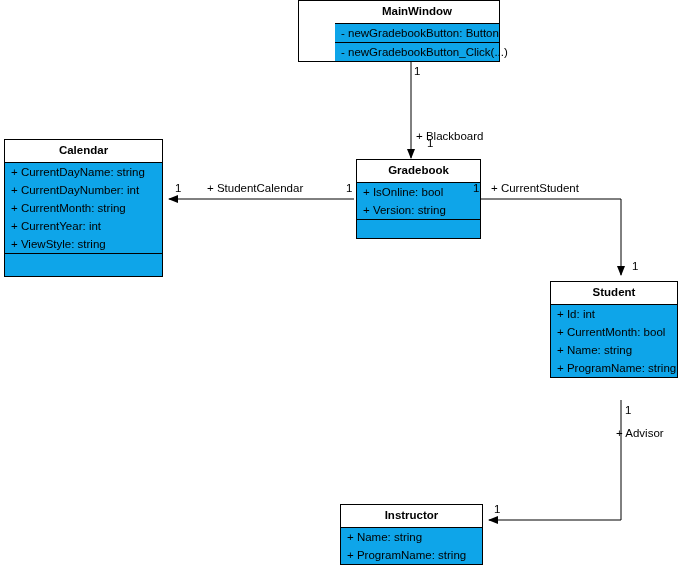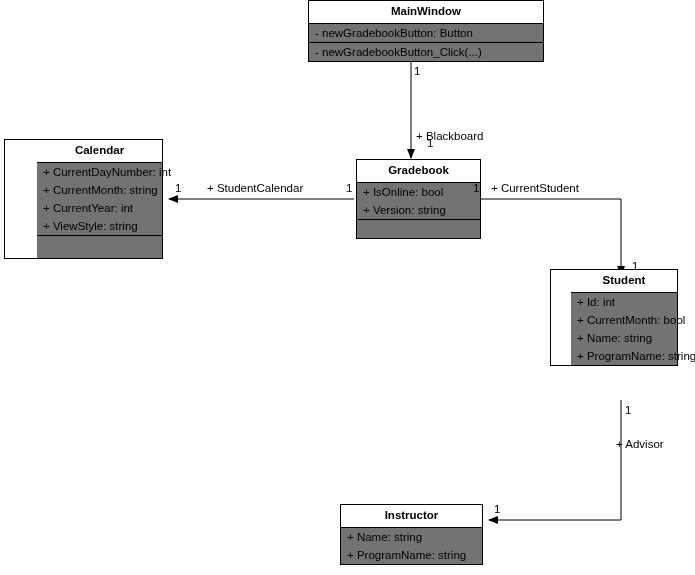--- a/index.html
+++ b/index.html
@@ -35,21 +35,21 @@
     font-size: 11.5px;
     font-weight: bold;
     color: #000000;
     padding: 4px 2px 5px 2px;
     border-bottom: 1px solid #000000;
     background: #ffffff;
     line-height: 13px;
   }
   .uml-attrs {
     padding: 0;
-    background: #737373;
+    background: #0ea5e9;
   }
   .uml-attr {
     font-size: 11.5px;
     color: #000000;
     padding: 2px 4px 2px 6px;
     line-height: 14px;
     white-space: nowrap;
   }
   .uml-attr.sep {
     border-bottom: 1px solid #000000;
@@ -87,70 +87,71 @@
 
     <line x1="411" y1="61" x2="411" y2="158" stroke="#000000" stroke-width="1" marker-end="url(#arrowhead)"></line>
 
     <line x1="354" y1="199" x2="169" y2="199" stroke="#000000" stroke-width="1" marker-end="url(#arrowhead)"></line>
 
     <path d="M468,199 L621,199 L621,275" stroke="#000000" stroke-width="1" fill="none" marker-end="url(#arrowhead)"></path>
 
     <path d="M621,400 L621,520 L489,520" stroke="#000000" stroke-width="1" fill="none" marker-end="url(#arrowhead)"></path>
   </svg>
 
-  <div class="uml-class" style="left:308px; top:0px; width:236px;">
+  <div class="uml-class" style="left:298px; top:0px; width:202px;padding-left:36px;">
     <div class="uml-title">MainWindow</div>
     <div class="uml-attrs">
       <div class="uml-attr sep">- newGradebookButton: Button</div>
       <div class="uml-attr">- newGradebookButton_Click(...)</div>
     </div>
   </div>
 
-  <div class="uml-class" style="left:4px; top:139px; width:159px;padding-left:32px;">
+  <div class="uml-class" style="left:4px; top:139px; width:159px;">
     <div class="uml-title">Calendar</div>
     <div class="uml-attrs">
+      <div class="uml-attr">+ CurrentDayName: string</div>
       <div class="uml-attr">+ CurrentDayNumber: int</div>
       <div class="uml-attr">+ CurrentMonth: string</div>
       <div class="uml-attr">+ CurrentYear: int</div>
       <div class="uml-attr sep">+ ViewStyle: string</div>
       <div class="uml-empty"></div>
     </div>
   </div>
 
   <div class="uml-class" style="left:356px; top:159px; width:125px;">
     <div class="uml-title">Gradebook</div>
     <div class="uml-attrs">
       <div class="uml-attr">+ IsOnline: bool</div>
       <div class="uml-attr sep">+ Version: string</div>
       <div class="uml-empty" style="height:18px;"></div>
     </div>
   </div>
 
-  <div class="uml-class" style="left:550px; top:269px; width:128px;padding-left:20px;">
+  <div class="uml-class" style="left:550px; top:281px; width:128px;">
     <div class="uml-title">Student</div>
     <div class="uml-attrs">
       <div class="uml-attr">+ Id: int</div>
       <div class="uml-attr">+ CurrentMonth: bool</div>
       <div class="uml-attr">+ Name: string</div>
       <div class="uml-attr">+ ProgramName: string</div>
     </div>
   </div>
 
   <div class="uml-class" style="left:340px; top:475px; width:143px;margin-top:29px;">
     <div class="uml-title">Instructor</div>
     <div class="uml-attrs">
       <div class="uml-attr">+ Name: string</div>
       <div class="uml-attr">+ ProgramName: string</div>
     </div>
   </div>
 
   <div class="edge-label" style="left:416px; top:92px;margin-top:38px;">+ Blackboard</div>
   <div class="edge-label" style="left:207px; top:182px;">+ StudentCalendar</div>
   <div class="edge-label" style="left:491px; top:182px;">+ CurrentStudent</div>
-  <div class="edge-label" style="left:616px; top:438px;">+ Advisor</div>
+  <div class="edge-label" style="left:616px; top:427px;">+ Advisor</div>
 
   <div class="mult-label" style="left:414px; top:65px;">1</div>
   <div class="mult-label" style="left:427px; top:137px;">1</div>
 
   <div class="mult-label" style="left:346px; top:182px;">1</div>
   <div class="mult-label" style="left:175px; top:182px;">1</div>
 
   <div class="mult-label" style="left:473px; top:182px;">1</div>
   <div class="mult-label" style="left:632px; top:260px;">1</div>
 

